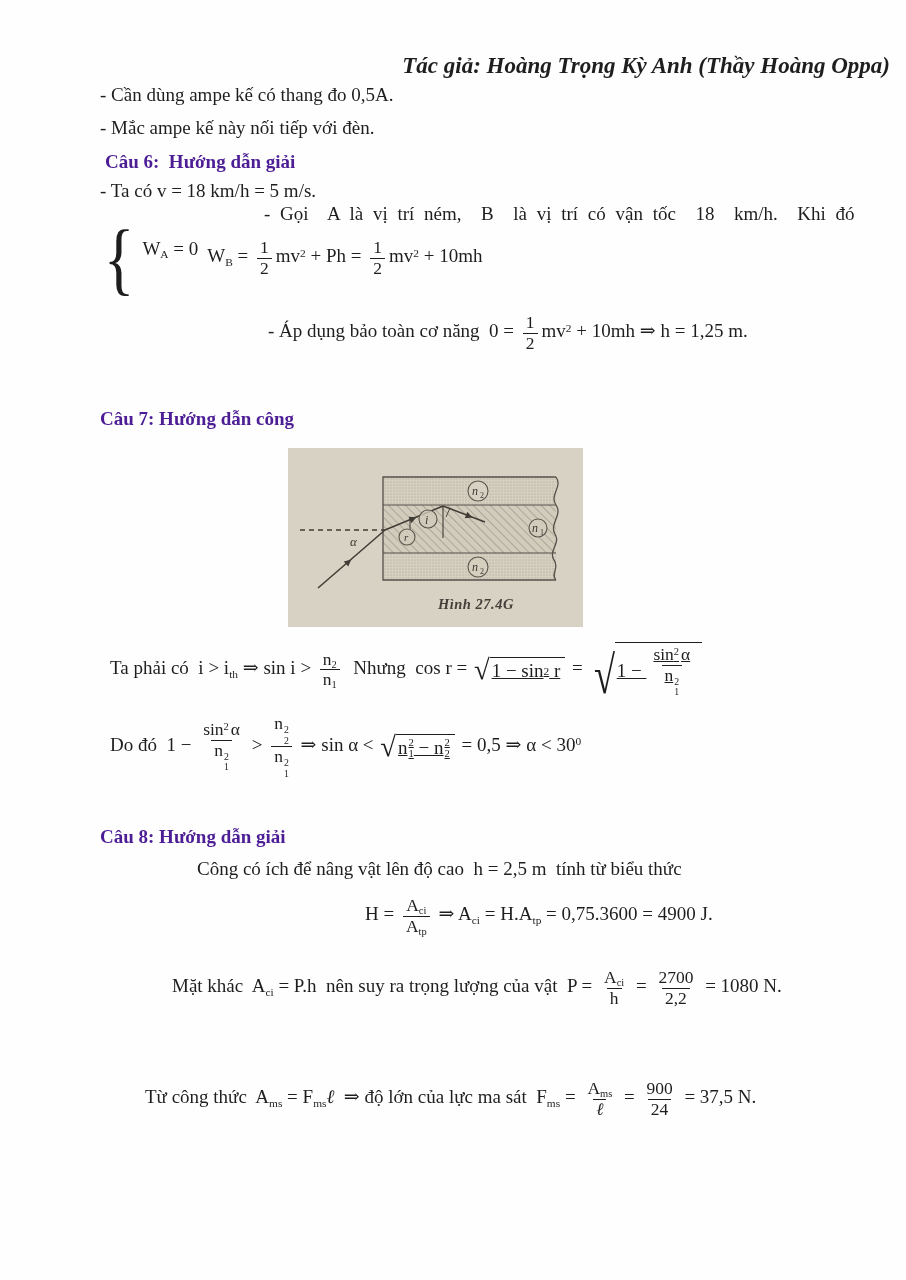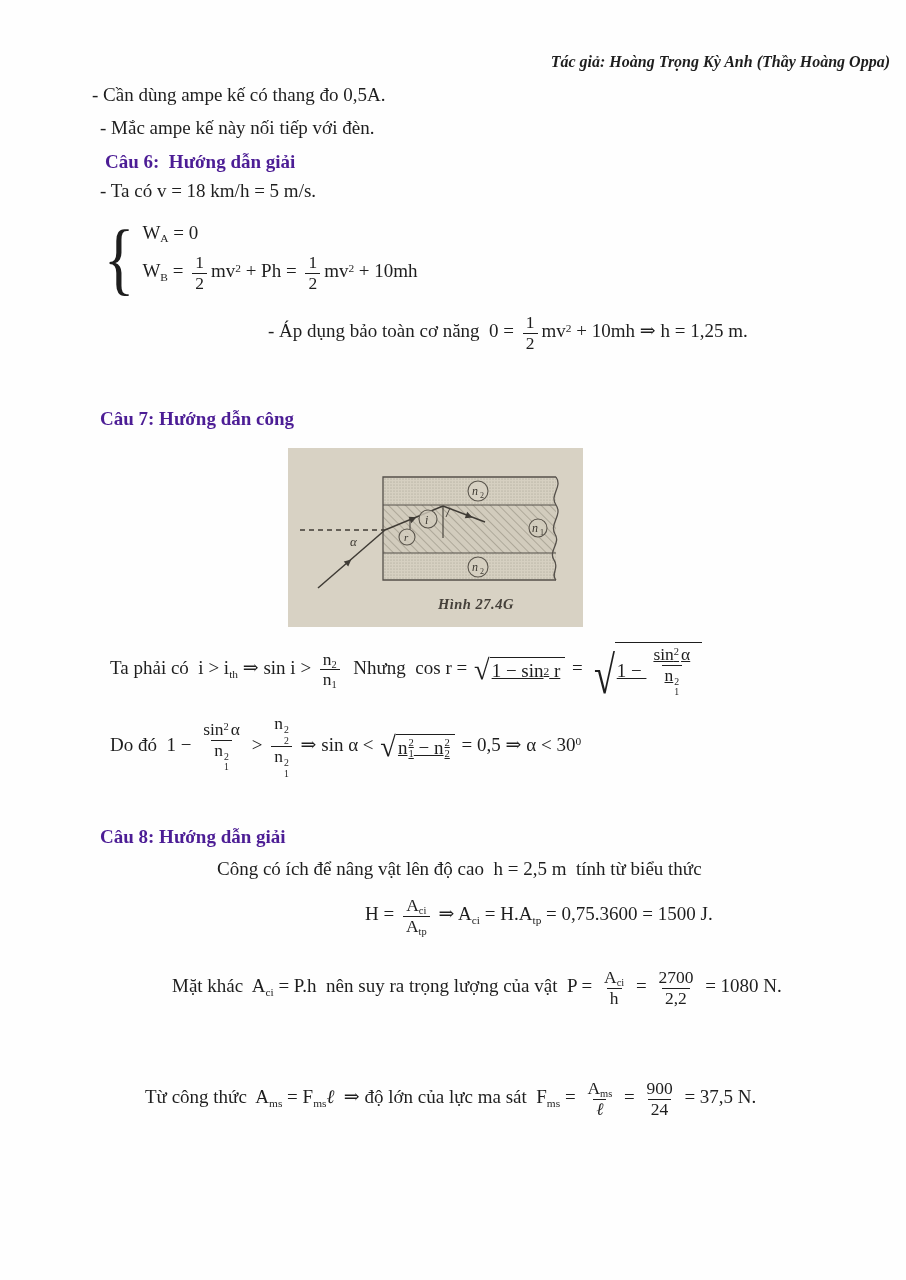--- a/index.html
+++ b/index.html
@@ -3,53 +3,54 @@
 <meta charset="utf-8">
 <style>
   html,body{margin:0;padding:0;background:#ffffff;}
   .page{
     position:relative;width:906px;height:1280px;background:#fefefe;overflow:hidden;
     font-family:"Liberation Serif","DejaVu Serif",serif;color:#1e1e1e;font-size:19px;
   }
   .abs{position:absolute;}
   .line{white-space:pre;}
   .red{color:#4c1d95;font-weight:bold;}
-  .hdr{font-weight:bold;font-style:italic;font-size:16px;}
+  .hdr{font-weight:bold;font-style:italic;font-size:23px;}
   sub{font-size:0.6em;line-height:0;vertical-align:-0.3em;}
   sup{font-size:0.6em;line-height:0;vertical-align:0.5em;}
   .frac{display:inline-flex;flex-direction:column;align-items:center;vertical-align:middle;
         margin:0 4px;line-height:1.12;font-size:0.92em;text-align:center;}
   .frac>.num{padding:0 3px;}
   .frac>.den{border-top:1.5px solid #1e1e1e;padding:0 3px;}
   .ss{display:inline-flex;flex-direction:column;align-items:center;font-size:0.56em;
       line-height:1.05;vertical-align:-0.45em;margin-left:1px;}
   .sqrt{display:inline-flex;align-items:stretch;vertical-align:middle;margin:0 2px;}
   .sqrt>.sign{display:flex;align-items:flex-end;line-height:0.8;}
   .sqrt-sm>.sign{font-size:1.5em;}
   .sqrt-lg>.sign{font-size:2.8em;font-weight:300;transform:scaleX(0.72);margin-right:-4px;}
   .sqrt>.rad{border-top:1.5px solid #1e1e1e;padding:2px 5px 0 2px;display:inline-flex;
              align-items:center;white-space:pre;text-decoration:underline;}
   .system{display:flex;align-items:center;}
   .brace{font-size:80px;font-weight:300;line-height:0.95;transform:scaleX(0.8);margin-right:4px;}
-  .sysrows{display:inline-flex;flex-direction:column;gap:9px;justify-content:center;}
+  .sysrows{display:inline-flex;gap:9px;justify-content:center;}
   .mathline{white-space:pre;}
   .photo{box-shadow:inset 0 0 30px rgba(100,88,62,0.35);}
 </style>
 </head>
 <body>
 
 <div class="page">
 
   <div class="abs hdr line" style="top:53px;right:16px">Tác giả: Hoàng Trọng Kỳ Anh (Thầy Hoàng Oppa)</div>
 
-  <div class="abs line" style="top:84px;left:92px">- Cần dùng ampe kế có thang đo 0,5A.</div>
+  <div class="abs line" style="top:84px;left:100px">- Cần dùng ampe kế có thang đo 0,5A.</div>
   <div class="abs line" style="top:117px;left:100px">- Mắc ampe kế này nối tiếp với đèn.</div>
 
   <div class="abs line red" style="top:151px;left:105px">Câu 6:  Hướng dẫn giải</div>
   <div class="abs line" style="top:180px;left:100px">- Ta có v = 18 km/h = 5 m/s.</div>
+  <div class="abs line" style="top:203px;left:264px;word-spacing:5px">- Gọi  A là vị trí ném,  B  là vị trí có vận tốc  18  km/h.  Khi đó</div>
 
   <div class="abs system" style="top:220px;left:100px">
     <span class="brace">{</span>
     <span class="sysrows">
       <span class="line"><span>W</span><sub>A</sub><span> = 0</span></span>
       <span class="line mathline"><span>W</span><sub>B</sub><span> = </span><span class="frac"><span class="num">1</span><span class="den">2</span></span><span>mv</span><sup>2</sup><span> + Ph = </span><span class="frac"><span class="num">1</span><span class="den">2</span></span><span>mv</span><sup>2</sup><span> + 10mh</span></span>
     </span>
   </div>
 
   <div class="abs mathline" style="top:313px;left:268px"><span>- Áp dụng bảo toàn cơ năng  </span><span>0 = </span><span class="frac"><span class="num">1</span><span class="den">2</span></span><span>mv</span><sup>2</sup><span> + 10mh ⇒ h = 1,25 m.</span></div>
@@ -112,22 +113,22 @@
       <text x="62" y="98" font-size="13" font-style="italic">α</text>
       <text x="150" y="161" font-size="14.5" font-style="italic" font-weight="bold" fill="#45403a" letter-spacing="0.5">Hình 27.4G</text>
     </g>
   </svg>
 
   <div class="abs mathline" style="top:642px;left:110px"><span>Ta phải có  i &gt; i</span><sub>th</sub><span> ⇒ sin i &gt; </span><span class="frac"><span class="num"><span>n</span><sub>2</sub></span><span class="den"><span>n</span><sub>1</sub></span></span><span>  Nhưng  cos r = </span><span class="sqrt sqrt-sm"><span class="sign">√</span><span class="rad"><span>1 − sin</span><sup>2</sup><span> r</span></span></span><span> = </span><span class="sqrt sqrt-lg"><span class="sign">√</span><span class="rad"><span>1 − </span><span class="frac"><span class="num"><span>sin</span><sup>2</sup><span style="margin-left:2px">α</span></span><span class="den"><span>n</span><span class="ss"><span>2</span><span>1</span></span></span></span></span></span></div>
 
   <div class="abs mathline" style="top:714px;left:110px"><span>Do đó  1 − </span><span class="frac"><span class="num"><span>sin</span><sup>2</sup><span style="margin-left:2px">α</span></span><span class="den"><span>n</span><span class="ss"><span>2</span><span>1</span></span></span></span><span> &gt; </span><span class="frac"><span class="num"><span>n</span><span class="ss"><span>2</span><span>2</span></span></span><span class="den"><span>n</span><span class="ss"><span>2</span><span>1</span></span></span></span><span> ⇒ sin α &lt; </span><span class="sqrt sqrt-sm"><span class="sign">√</span><span class="rad"><span>n</span><span class="ss"><span>2</span><span>1</span></span><span> − </span><span>n</span><span class="ss"><span>2</span><span>2</span></span></span></span><span> = 0,5 ⇒ α &lt; 30</span><sup>0</sup></div>
 
   <div class="abs line red" style="top:826px;left:100px">Câu 8: Hướng dẫn giải</div>
-  <div class="abs line" style="top:858px;left:217px">Công có ích để nâng vật lên độ cao  h = 2,5 m  tính từ biểu thức</div>
+  <div class="abs line" style="top:858px;left:197px">Công có ích để nâng vật lên độ cao  h = 2,5 m  tính từ biểu thức</div>
 
-  <div class="abs mathline" style="top:896px;left:365px"><span>H = </span><span class="frac"><span class="num"><span>A</span><sub>ci</sub></span><span class="den"><span>A</span><sub>tp</sub></span></span><span> ⇒ A</span><sub>ci</sub><span> = H.A</span><sub>tp</sub><span> = 0,75.3600 = 1500 J.</span></div>
+  <div class="abs mathline" style="top:896px;left:365px"><span>H = </span><span class="frac"><span class="num"><span>A</span><sub>ci</sub></span><span class="den"><span>A</span><sub>tp</sub></span></span><span> ⇒ A</span><sub>ci</sub><span> = H.A</span><sub>tp</sub><span> = 0,75.3600 = 4900 J.</span></div>
 
   <div class="abs mathline" style="top:968px;left:172px"><span>Mặt khác  A</span><sub>ci</sub><span> = P.h  nên suy ra trọng lượng của vật  P = </span><span class="frac"><span class="num"><span>A</span><sub>ci</sub></span><span class="den">h</span></span><span> = </span><span class="frac"><span class="num">2700</span><span class="den">2,2</span></span><span> = 1080 N.</span></div>
 
 
   <div class="abs mathline" style="top:1079px;left:145px"><span>Từ công thức  A</span><sub>ms</sub><span> = F</span><sub>ms</sub><span style="font-style:italic">ℓ</span><span>  ⇒ độ lớn của lực ma sát  F</span><sub>ms</sub><span> = </span><span class="frac"><span class="num"><span>A</span><sub>ms</sub></span><span class="den" style="font-style:italic">ℓ</span></span><span> = </span><span class="frac"><span class="num">900</span><span class="den">24</span></span><span> = 37,5 N.</span></div>
 
 </div>
 
 </body></html>

